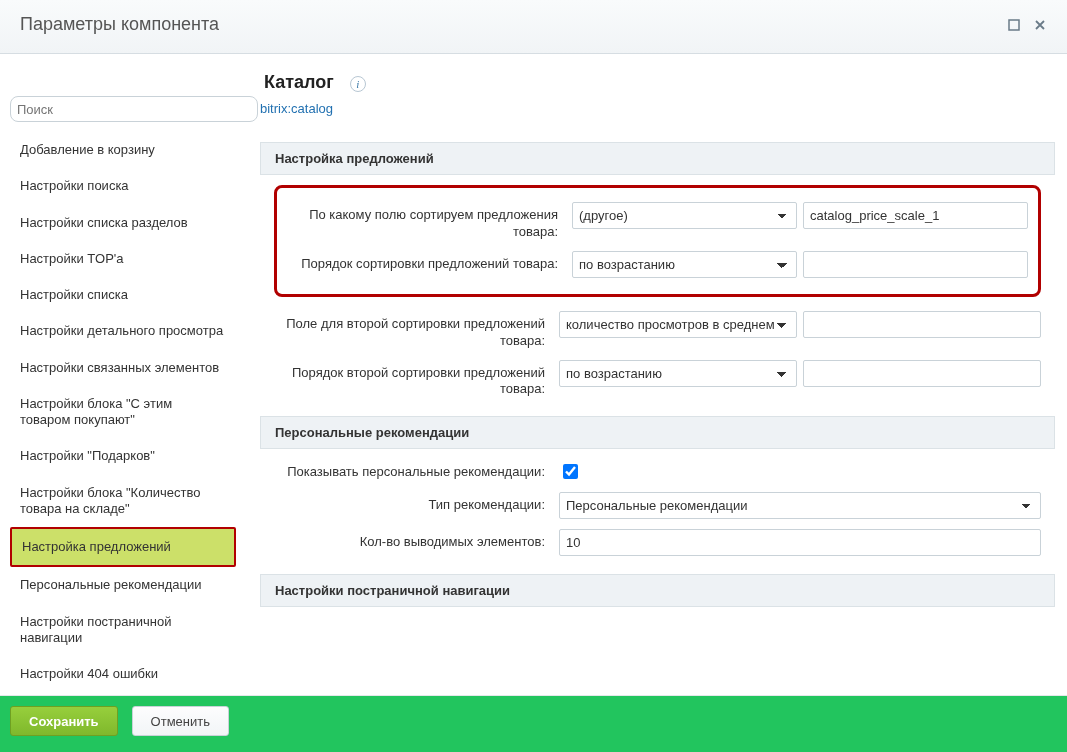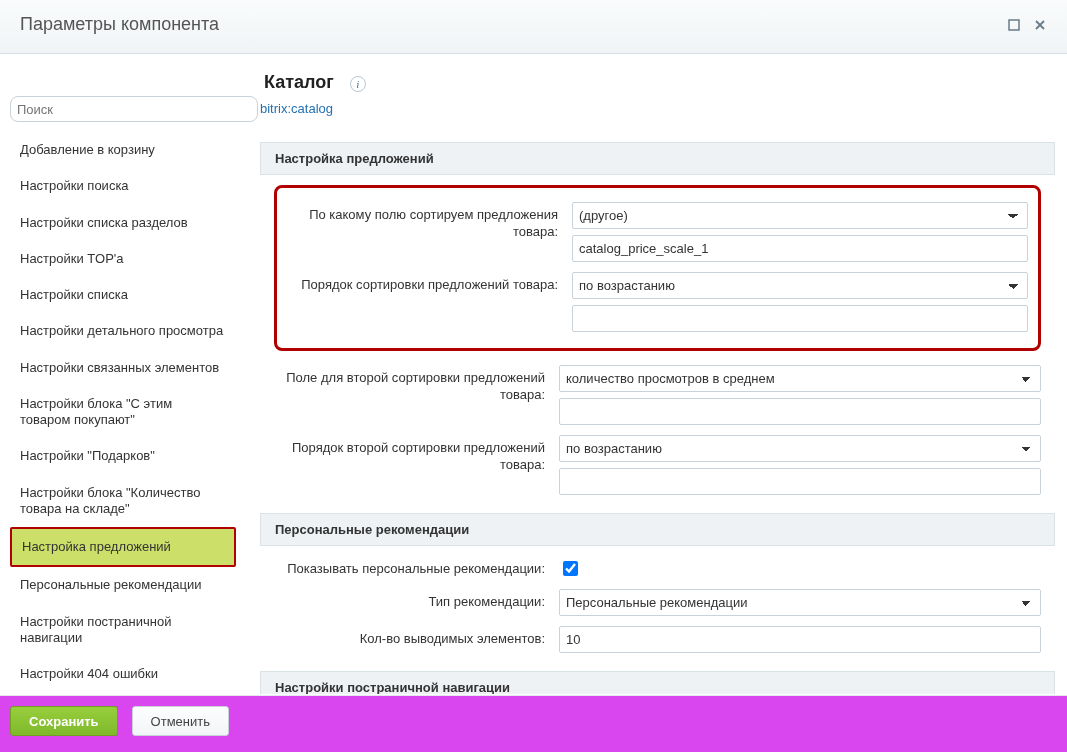--- a/index.html
+++ b/index.html
@@ -140,21 +140,20 @@
     text-align: right;
     padding-right: 14px;
     padding-top: 5px;
     font-size: 13px;
     color: #333;
     line-height: 1.3;
   }
   .row-ctl {
     flex: 1;
     display: flex;
-    flex-direction: column;
     gap: 6px;
   }
   .sel, .txt {
     width: 100%;
     height: 27px;
     border: 1px solid #c9d2d8;
     border-radius: 2px;
     padding: 3px 6px;
     font-size: 13px;
     background: #fff;
@@ -171,21 +170,21 @@
     border-radius: 8px;
     padding: 14px 10px 6px 10px;
     margin-bottom: 14px;
   }
   .footer {
     position: absolute;
     bottom: 0; left: 0; right: 0;
     padding: 10px 10px 16px 10px;
     display: flex;
     gap: 14px;
-    background: #d946ef;
+    background: #22c55e;
     border-top: 1px solid #e4e8ea;
   }
   .btn {
     height: 30px;
     padding: 0 18px;
     border-radius: 3px;
     font-size: 13px;
     cursor: pointer;
     font-family: inherit;
   }

